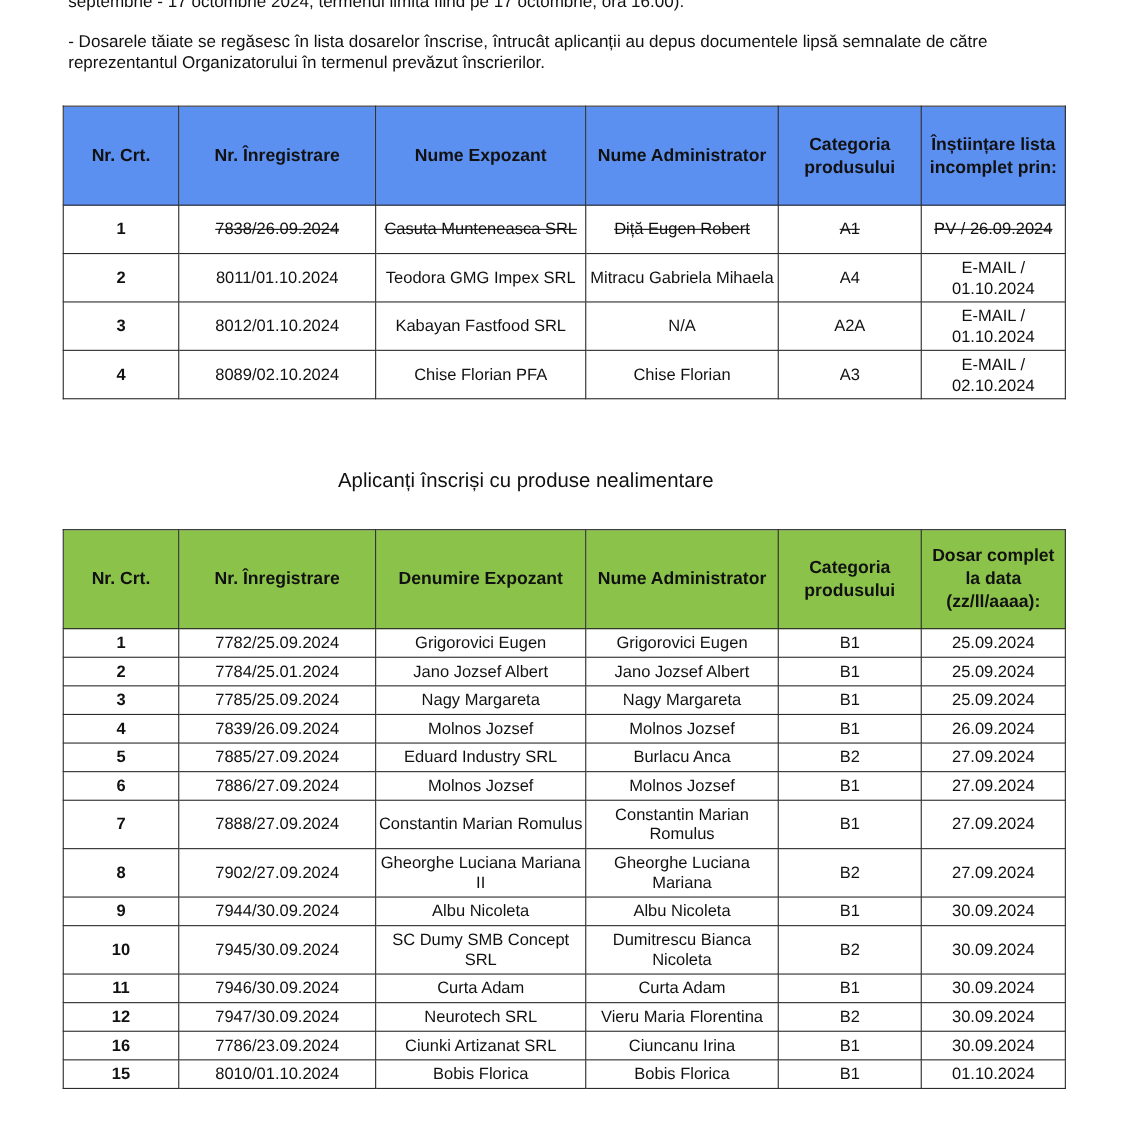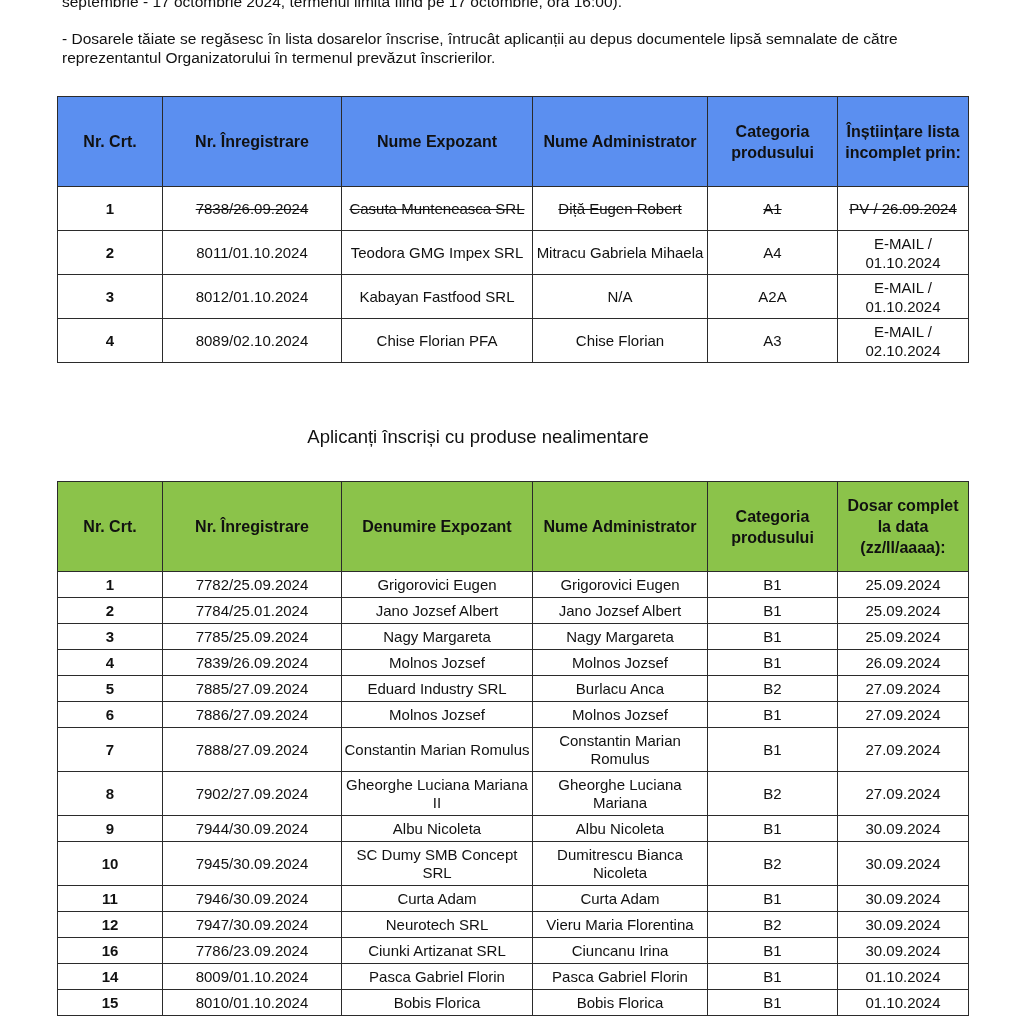--- a/index.html
+++ b/index.html
@@ -261,28 +261,20 @@
       </tr>
       <tr>
         <td class="num">16</td>
         <td>7786/23.09.2024</td>
         <td>Ciunki Artizanat SRL</td>
         <td>Ciuncanu Irina</td>
         <td>B1</td>
         <td>30.09.2024</td>
       </tr>
       <tr>
-        <td class="num">14</td>
-        <td>8009/01.10.2024</td>
-        <td>Pasca Gabriel Florin</td>
-        <td>Pasca Gabriel Florin</td>
-        <td>B1</td>
-        <td>01.10.2024</td>
-      </tr>
-      <tr>
         <td class="num">15</td>
         <td>8010/01.10.2024</td>
         <td>Bobis Florica</td>
         <td>Bobis Florica</td>
         <td>B1</td>
         <td>01.10.2024</td>
       </tr>
     </tbody>
   </table>
 

